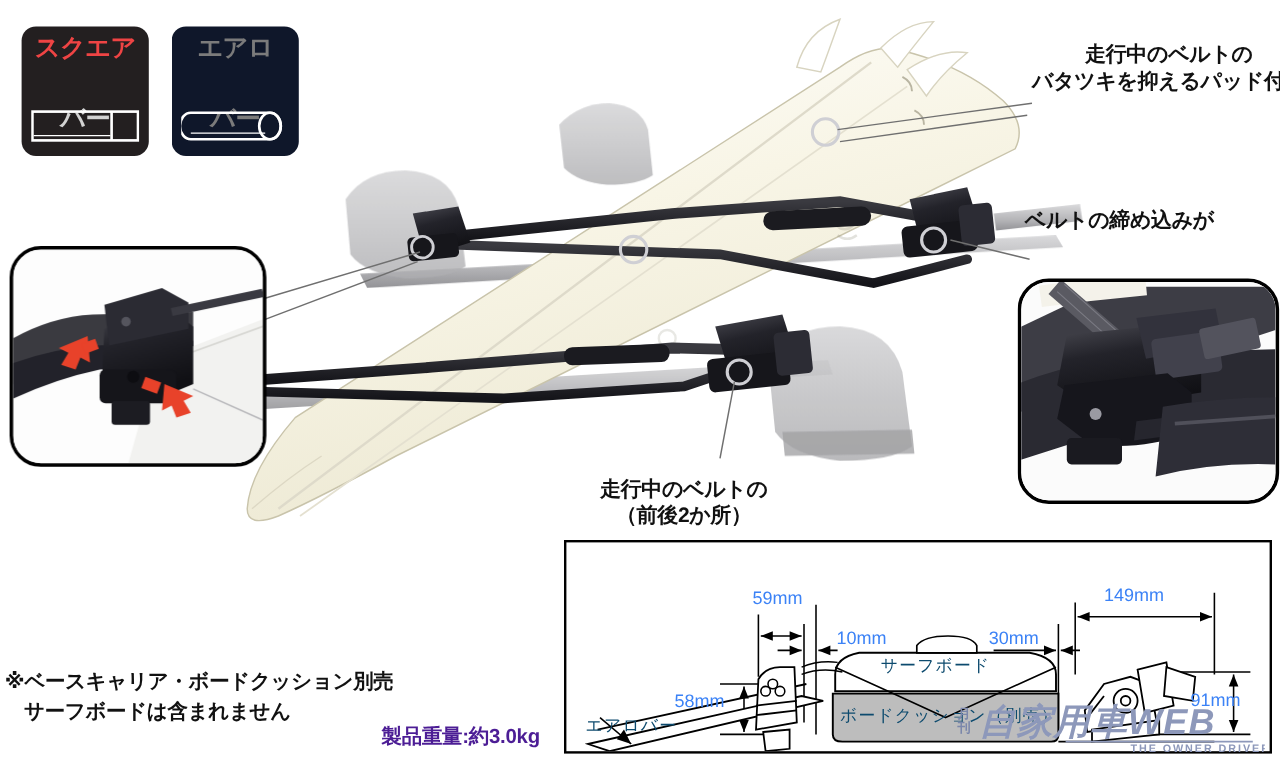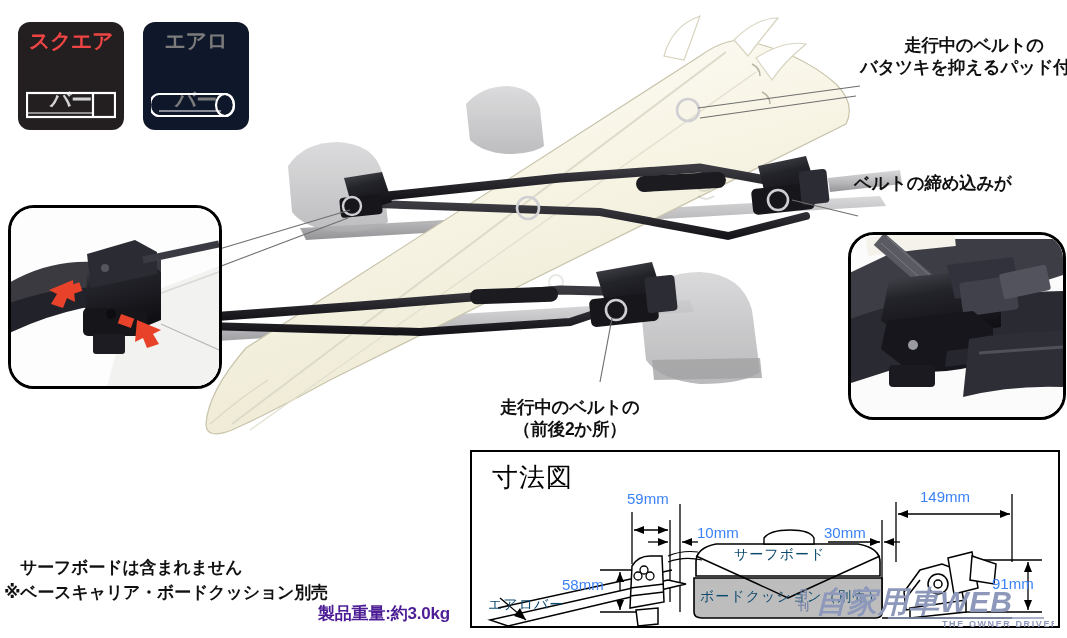--- a/index.html
+++ b/index.html
@@ -272,21 +272,20 @@
       <circle cx="62" cy="110" r="5" fill="#9a9aa2"></circle>
       <path d="M96,116 L128,112 L126,128 L94,132 Z" fill="#26262e"></path>
 
       <path d="M118,104 Q164,96 212,96 L212,152 Q160,150 112,162 Z" fill="#2e2e37"></path>
       <path d="M128,118 L212,112" stroke="#50505a" stroke-width="3" fill="none"></path>
       <rect x="38" y="130" width="46" height="22" rx="4" fill="#1a1a20"></rect>
     </svg>
   </div>
 
   <div id="dim-panel">
-    <div id="dim-title">寸法図</div>
 
     <svg width="586" height="174" viewBox="0 0 586 174" style="position:absolute;left:0;top:0;">
       <g stroke="#000" fill="none" stroke-width="1.3">
 
         <line x1="160" y1="60" x2="160" y2="112"></line>
         <line x1="198" y1="68" x2="198" y2="150"></line>
         <line x1="208" y1="52" x2="208" y2="160"></line>
 
         <line x1="162" y1="78" x2="196" y2="78"></line>
 
@@ -385,18 +384,18 @@
 
   <svg id="watermark" viewBox="0 0 258 48">
     <text x="2" y="18" font-size="11" font-weight="700" fill="#7b87ab" font-family="'Liberation Sans',sans-serif">月</text>
     <text x="2" y="30" font-size="11" font-weight="700" fill="#7b87ab" font-family="'Liberation Sans',sans-serif">刊</text>
     <text x="20" y="32" font-size="30" font-weight="700" fill="#8d98ba" font-style="italic" letter-spacing="1" font-family="'Liberation Sans',sans-serif">自家用車WEB</text>
     <line x1="92" y1="38" x2="248" y2="38" stroke="#8d98ba" stroke-width="1.4"></line>
     <text x="146" y="47" font-size="9" font-weight="700" fill="#8d98ba" letter-spacing="1.6" font-family="'Liberation Sans',sans-serif">THE OWNER DRIVER</text>
   </svg>
 
   <div id="note">
+    <div>※ベースキャリア・ボードクッション別売</div>
     <div style="padding-left:16px;">サーフボードは含まれません</div>
-    <div>※ベースキャリア・ボードクッション別売</div>
   </div>
   <div id="weight">製品重量:約3.0kg</div>
 
 </div>
 
 </body></html>

